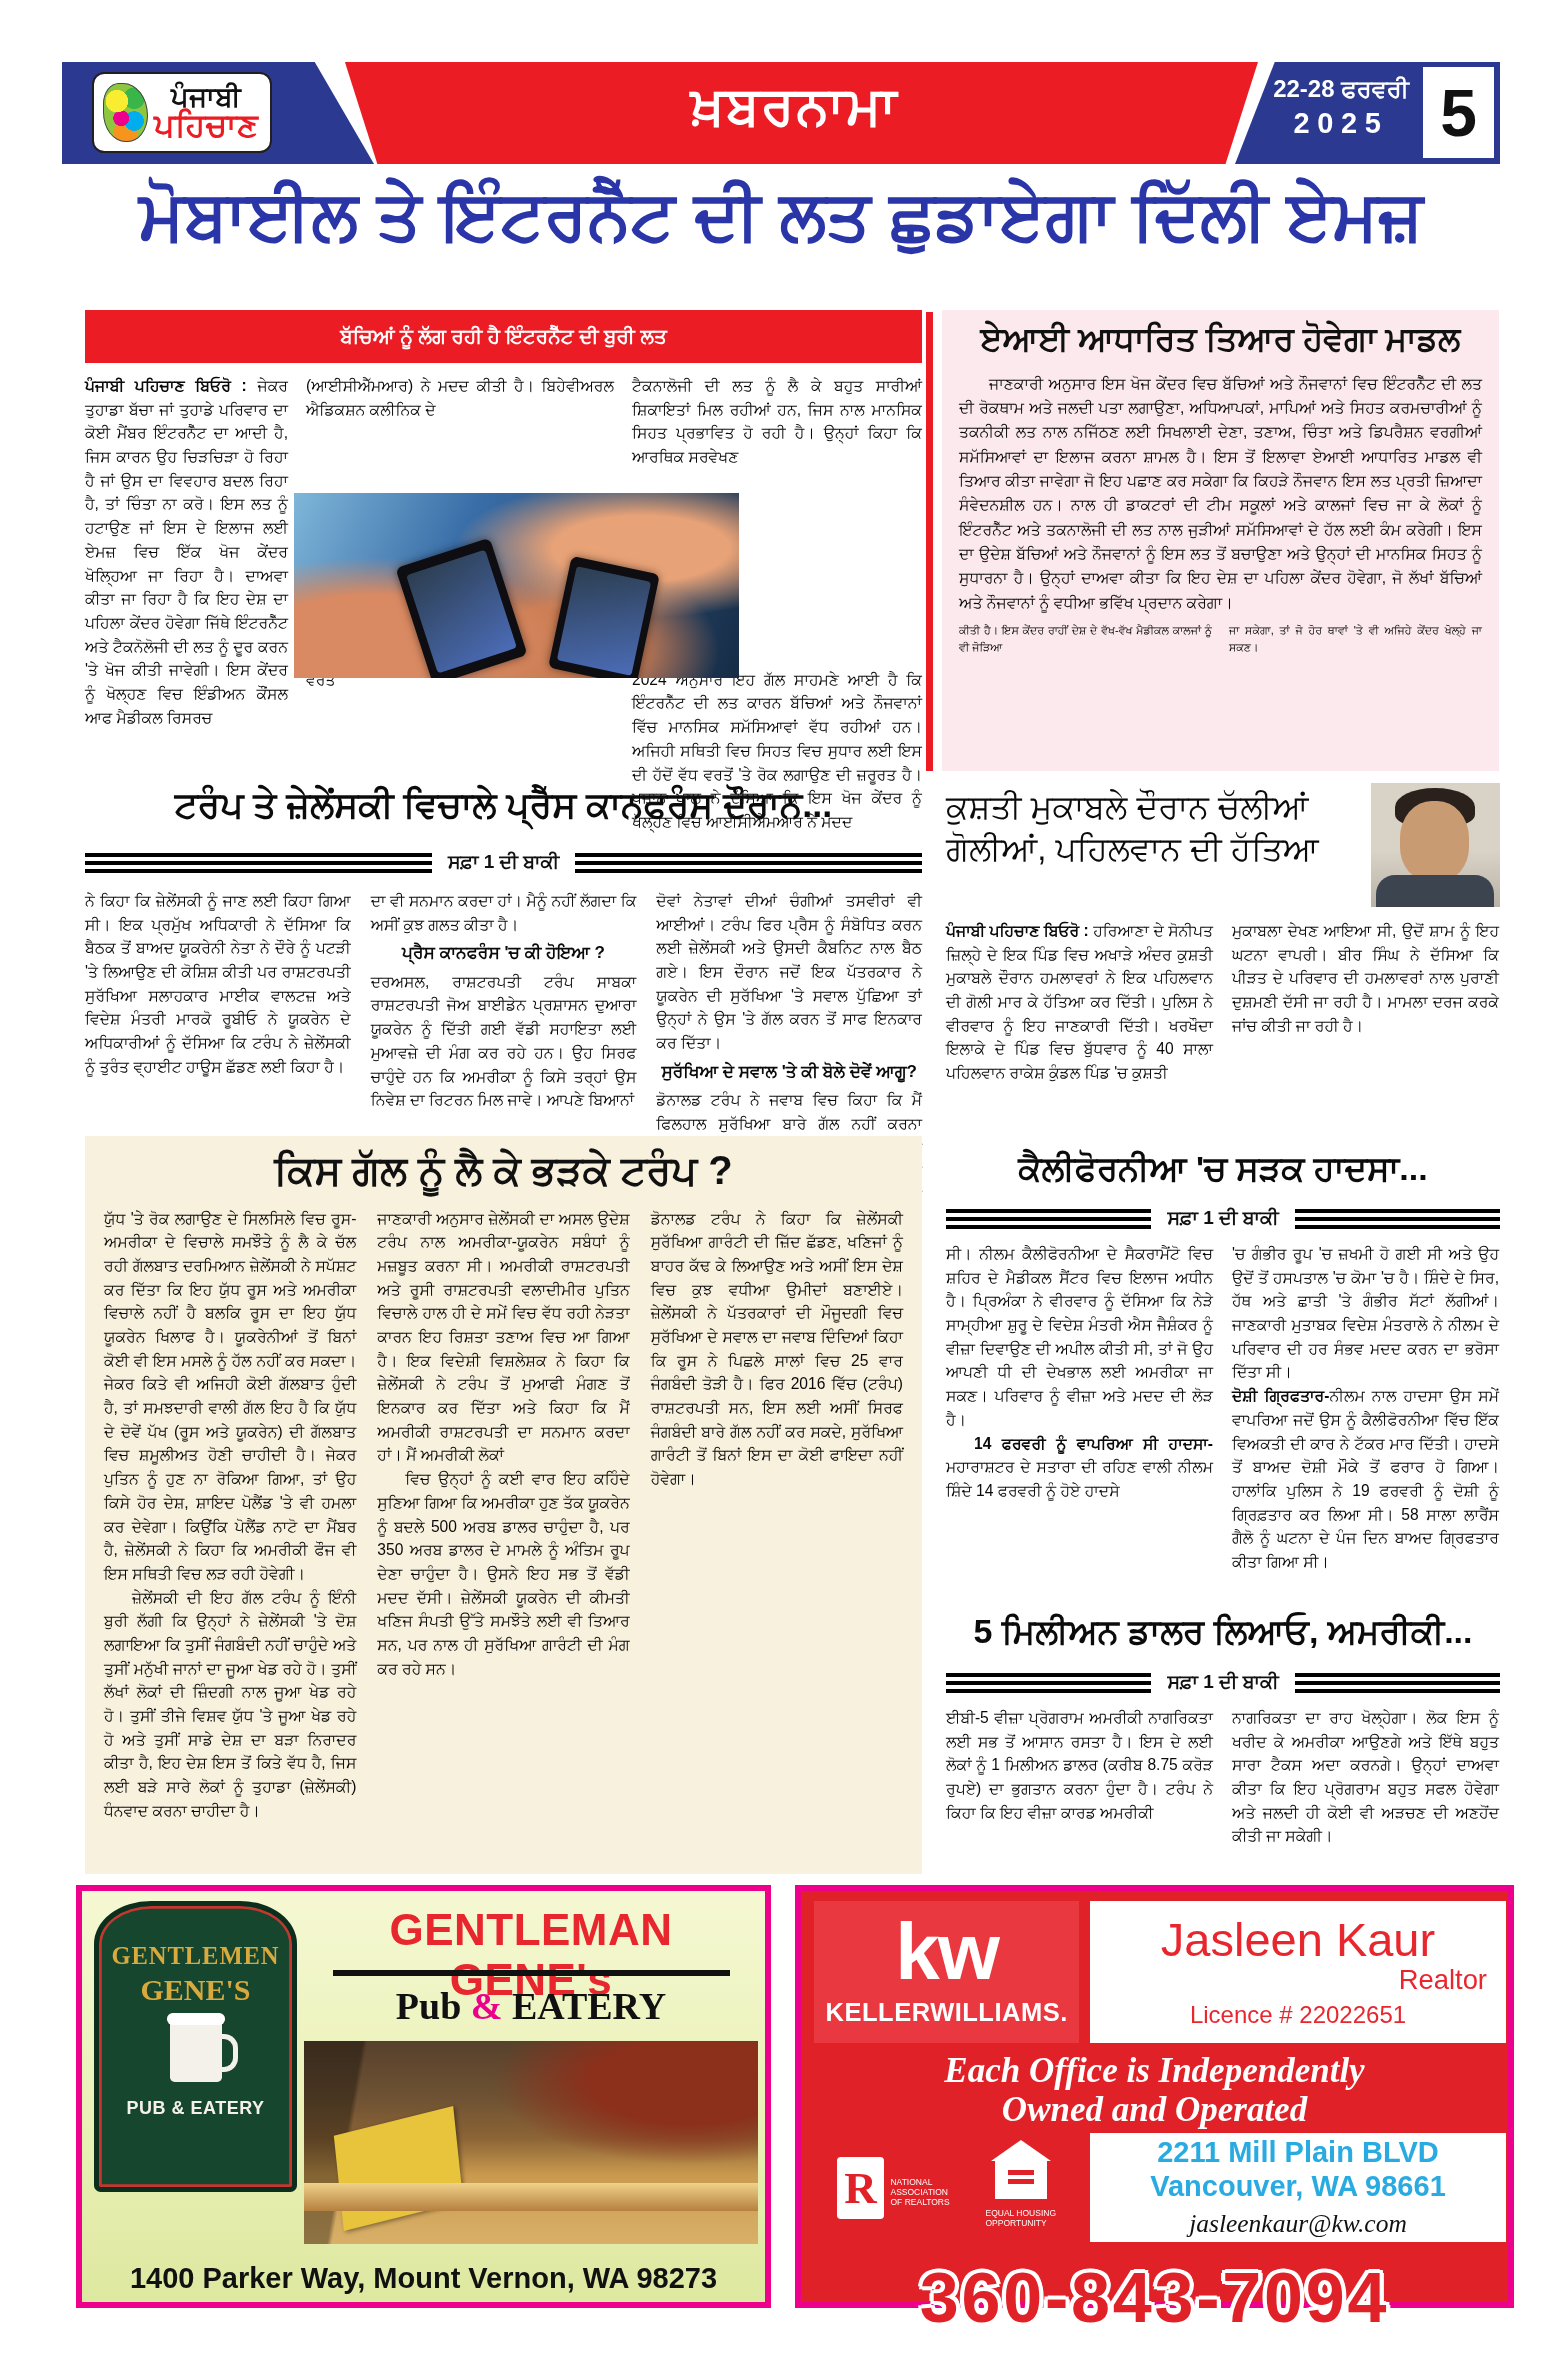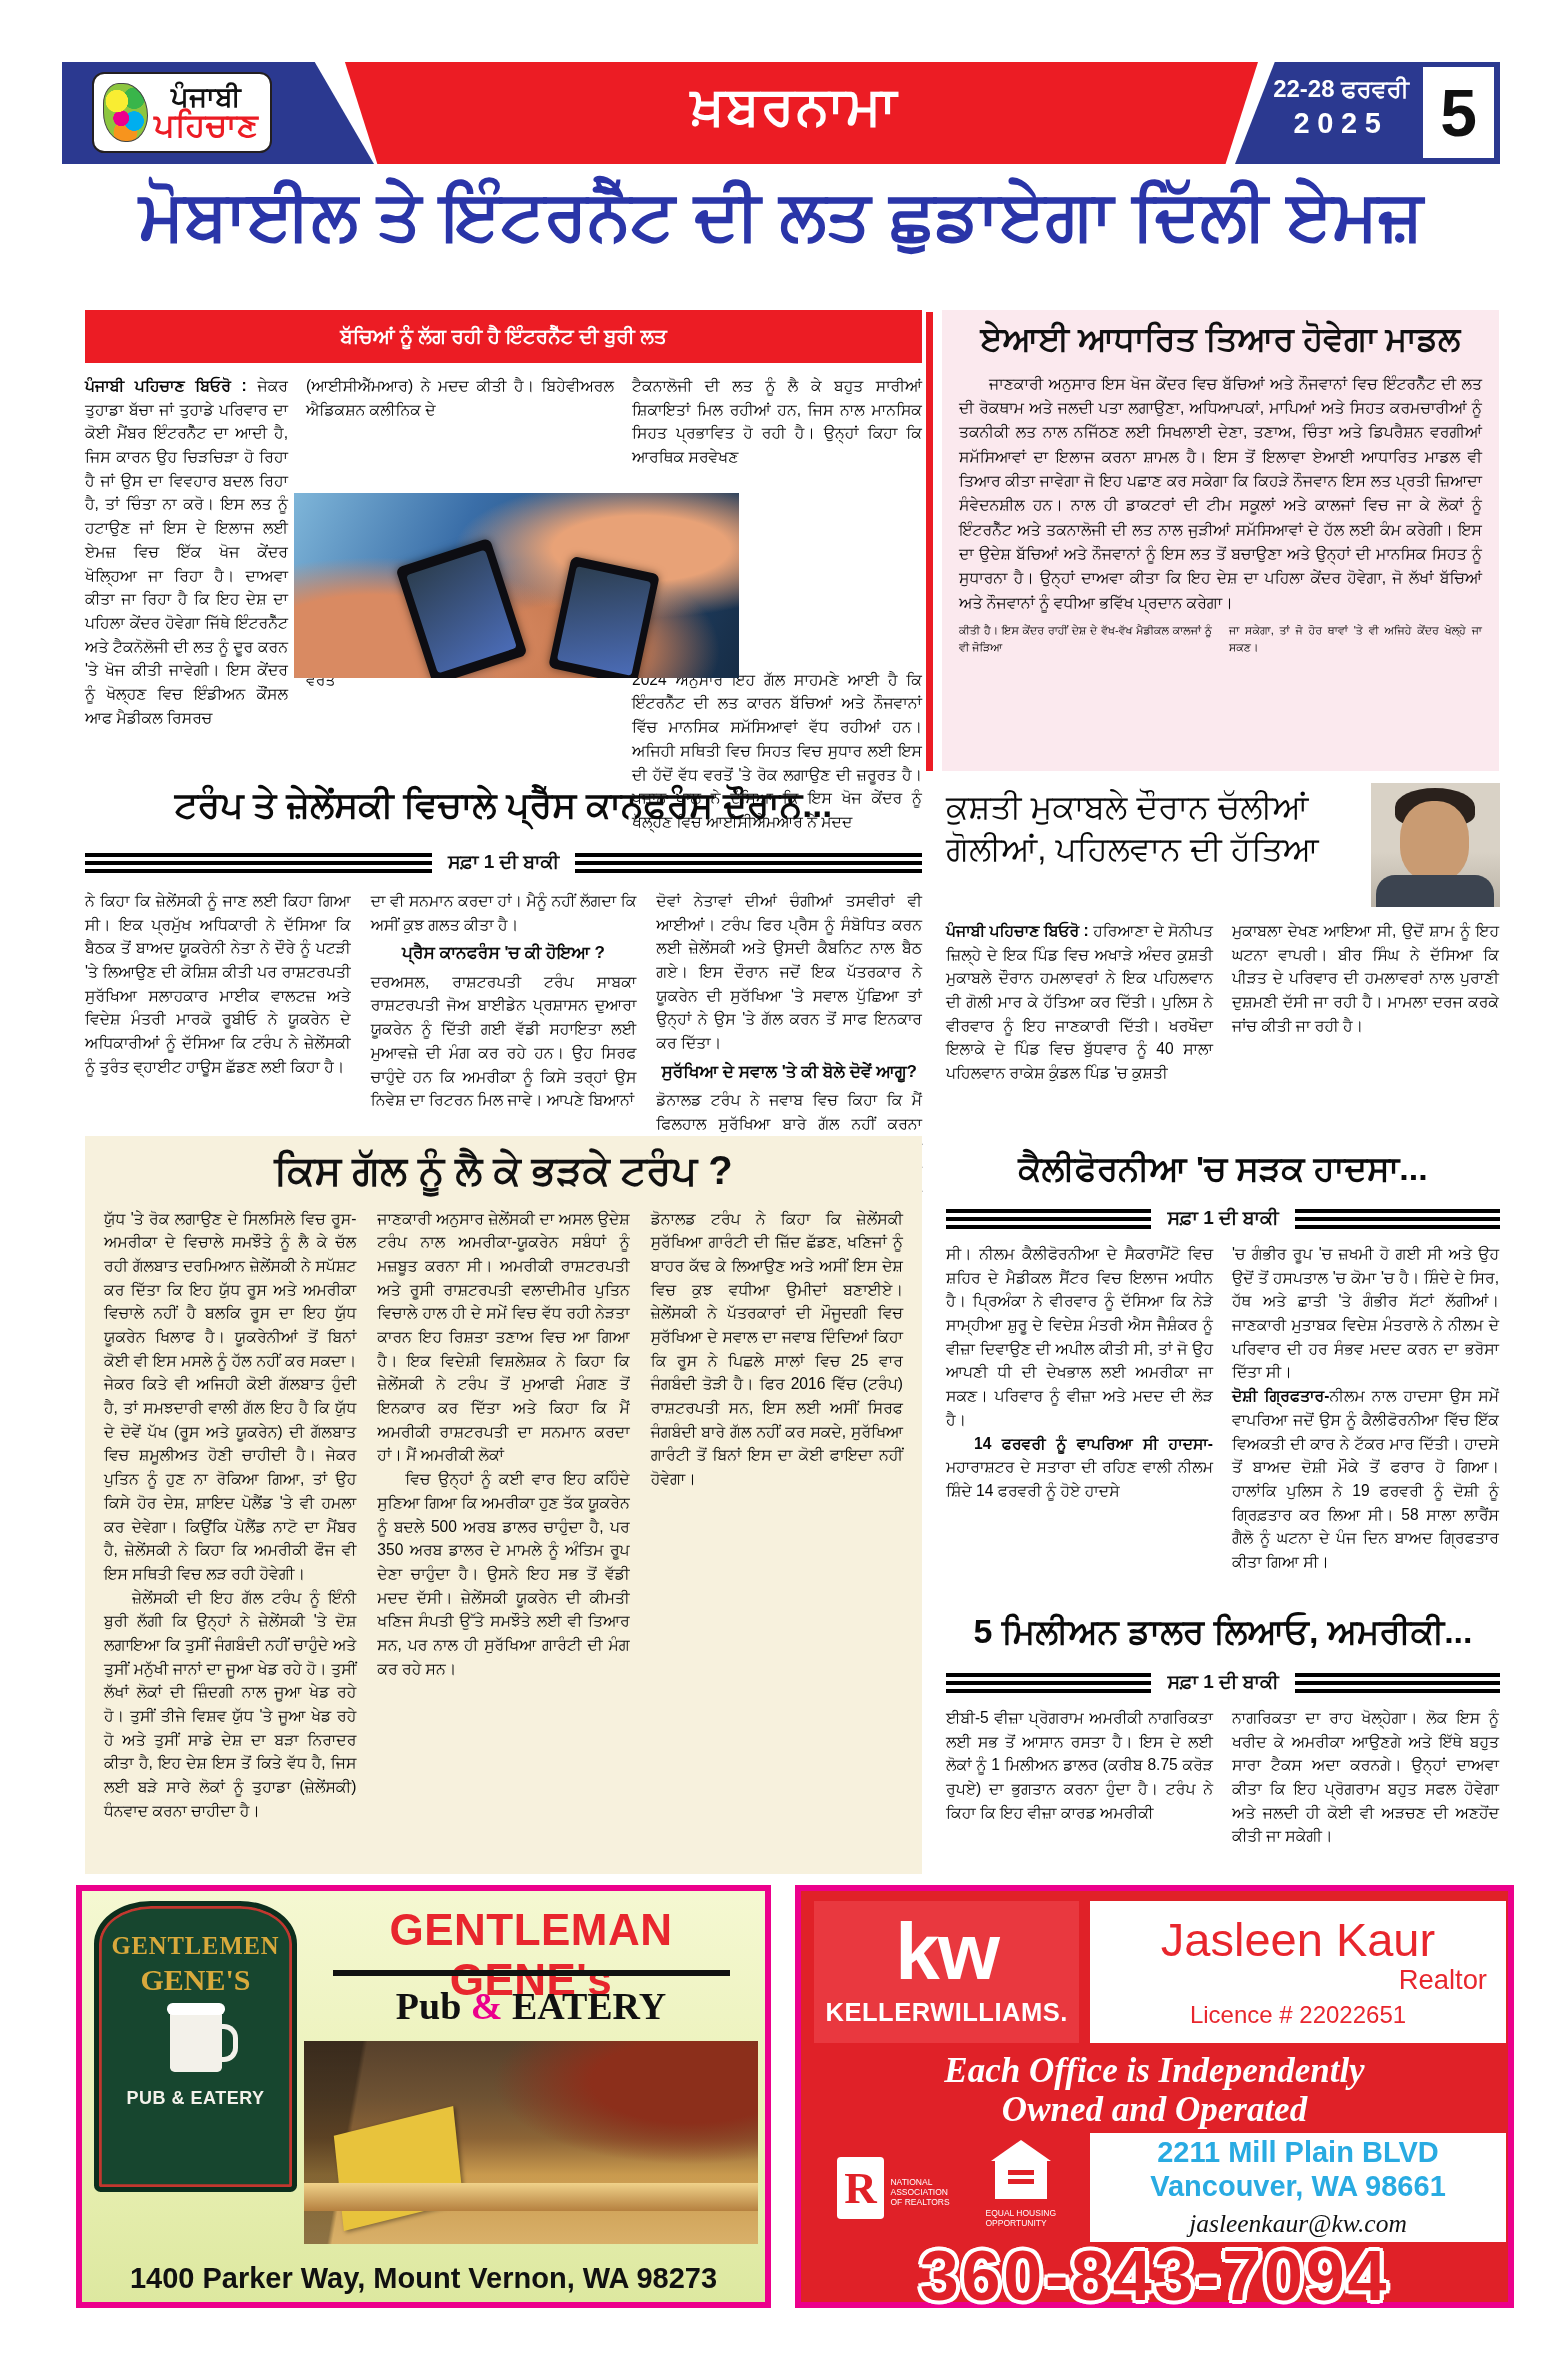--- a/index.html
+++ b/index.html
@@ -114,21 +114,21 @@
   .h-visa { left:946px; top:1612px; width:554px; font-size:34px; }
   .k-visa { left:946px; top:1671px; width:554px; }
   .visa-cols { left:946px; top:1706px; width:554px; height:170px; gap:19px; }
   .visa-cols .col { width:267px; }
 
   
   .ad-gg { position:absolute; left:76px; top:1885px; width:695px; height:423px;
     border:6.6px solid #ec008c; background:linear-gradient(180deg,#f5f8d2 0%, #e9f0b4 60%, #dde8a0 100%); }
   .gg-sign { position:absolute; left:12px; top:10.4px; width:203px; height:291px; background:#17462f;
     border:5.7px solid #0c2e1d; border-radius:57px 57px 6.6px 6.6px / 43px 43px 6.6px 6.6px;
-    box-shadow:inset 0 0 0 2.8px #c3372f; display:flex; flex-direction:column; align-items:center; padding-top:26px; }
+    box-shadow:inset 0 0 0 2.8px #c3372f; display:flex; flex-direction:column; align-items:center; padding-top:36px; }
   .gg-sign .s1 { font-family:"Liberation Serif","DejaVu Serif",serif; color:#d8a93c; font-size:24.6px; font-weight:700; letter-spacing:0.9px; }
   .gg-sign .s2 { font-family:"Liberation Serif","DejaVu Serif",serif; color:#d8a93c; font-size:30px; font-weight:700; margin-top:2.8px; }
   .gg-mug { width:52px; height:62px; background:#f3f1ea; border-radius:4.7px; margin-top:13.2px; position:relative; }
   .gg-mug:before { content:""; position:absolute; right:-16px; top:13.2px; width:19px; height:28px;
     border:5.7px solid #f3f1ea; border-left:none; border-radius:0 14px 14px 0; }
   .gg-mug:after { content:""; position:absolute; left:-2.8px; top:-7.6px; width:58px; height:12.3px; background:#fff; border-radius:5.7px; }
   .gg-sign .s3 { color:#f3f1ea; font-size:18px; font-weight:700; margin-top:16px; letter-spacing:0.5px; }
   .gg-title { position:absolute; left:222px; top:14px; width:454px; text-align:center;
     color:#e8262d; font-size:44px; font-weight:800; letter-spacing:0.5px; }
   .gg-rule { position:absolute; left:251px; top:79px; width:397px; height:5.7px; background:#111; }
@@ -173,21 +173,21 @@
   .eho .house { width:52px; height:38px; background:#fff; position:relative; margin-top:14px;
     display:flex; align-items:center; justify-content:center; }
   .eho .house:before { content:""; position:absolute; top:-21px; left:-3.8px;
     border-left:30px solid transparent; border-right:30px solid transparent; border-bottom:21px solid #fff; }
   .eho .house .eq { width:26.5px; height:19px; background:repeating-linear-gradient(#e02128 0 4.7px,#fff 4.7px 9.5px); }
   .kw-addr { position:absolute; left:289px; top:242px; width:416px; height:109px; background:#fff;
     display:flex; flex-direction:column; justify-content:center; text-align:center; }
   .kw-a1 { color:#29abe2; font-size:29px; font-weight:800; line-height:1.15; }
   .kw-mail { color:#111; font-family:"Liberation Serif","DejaVu Serif",serif; font-style:italic;
     font-size:25.5px; margin-top:5.7px; }
-  .kw-phone { position:absolute; left:0; top:345px; width:100%; text-align:center;
+  .kw-phone { position:absolute; left:0; top:367px; width:100%; text-align:center;
     font-size:70px; font-weight:800; letter-spacing:2.8px; color:#e02128;
     text-shadow:-3.3px -3.3px 0 #fff, 3.3px -3.3px 0 #fff, -3.3px 3.3px 0 #fff, 3.3px 3.3px 0 #fff,
                 0 -4.3px 0 #fff, 0 4.3px 0 #fff, -4.3px 0 0 #fff, 4.3px 0 0 #fff; }
 </style>
 </head>
 <body>
 
 <div id="page">
 
   <div class="mast-blue-left"></div>

